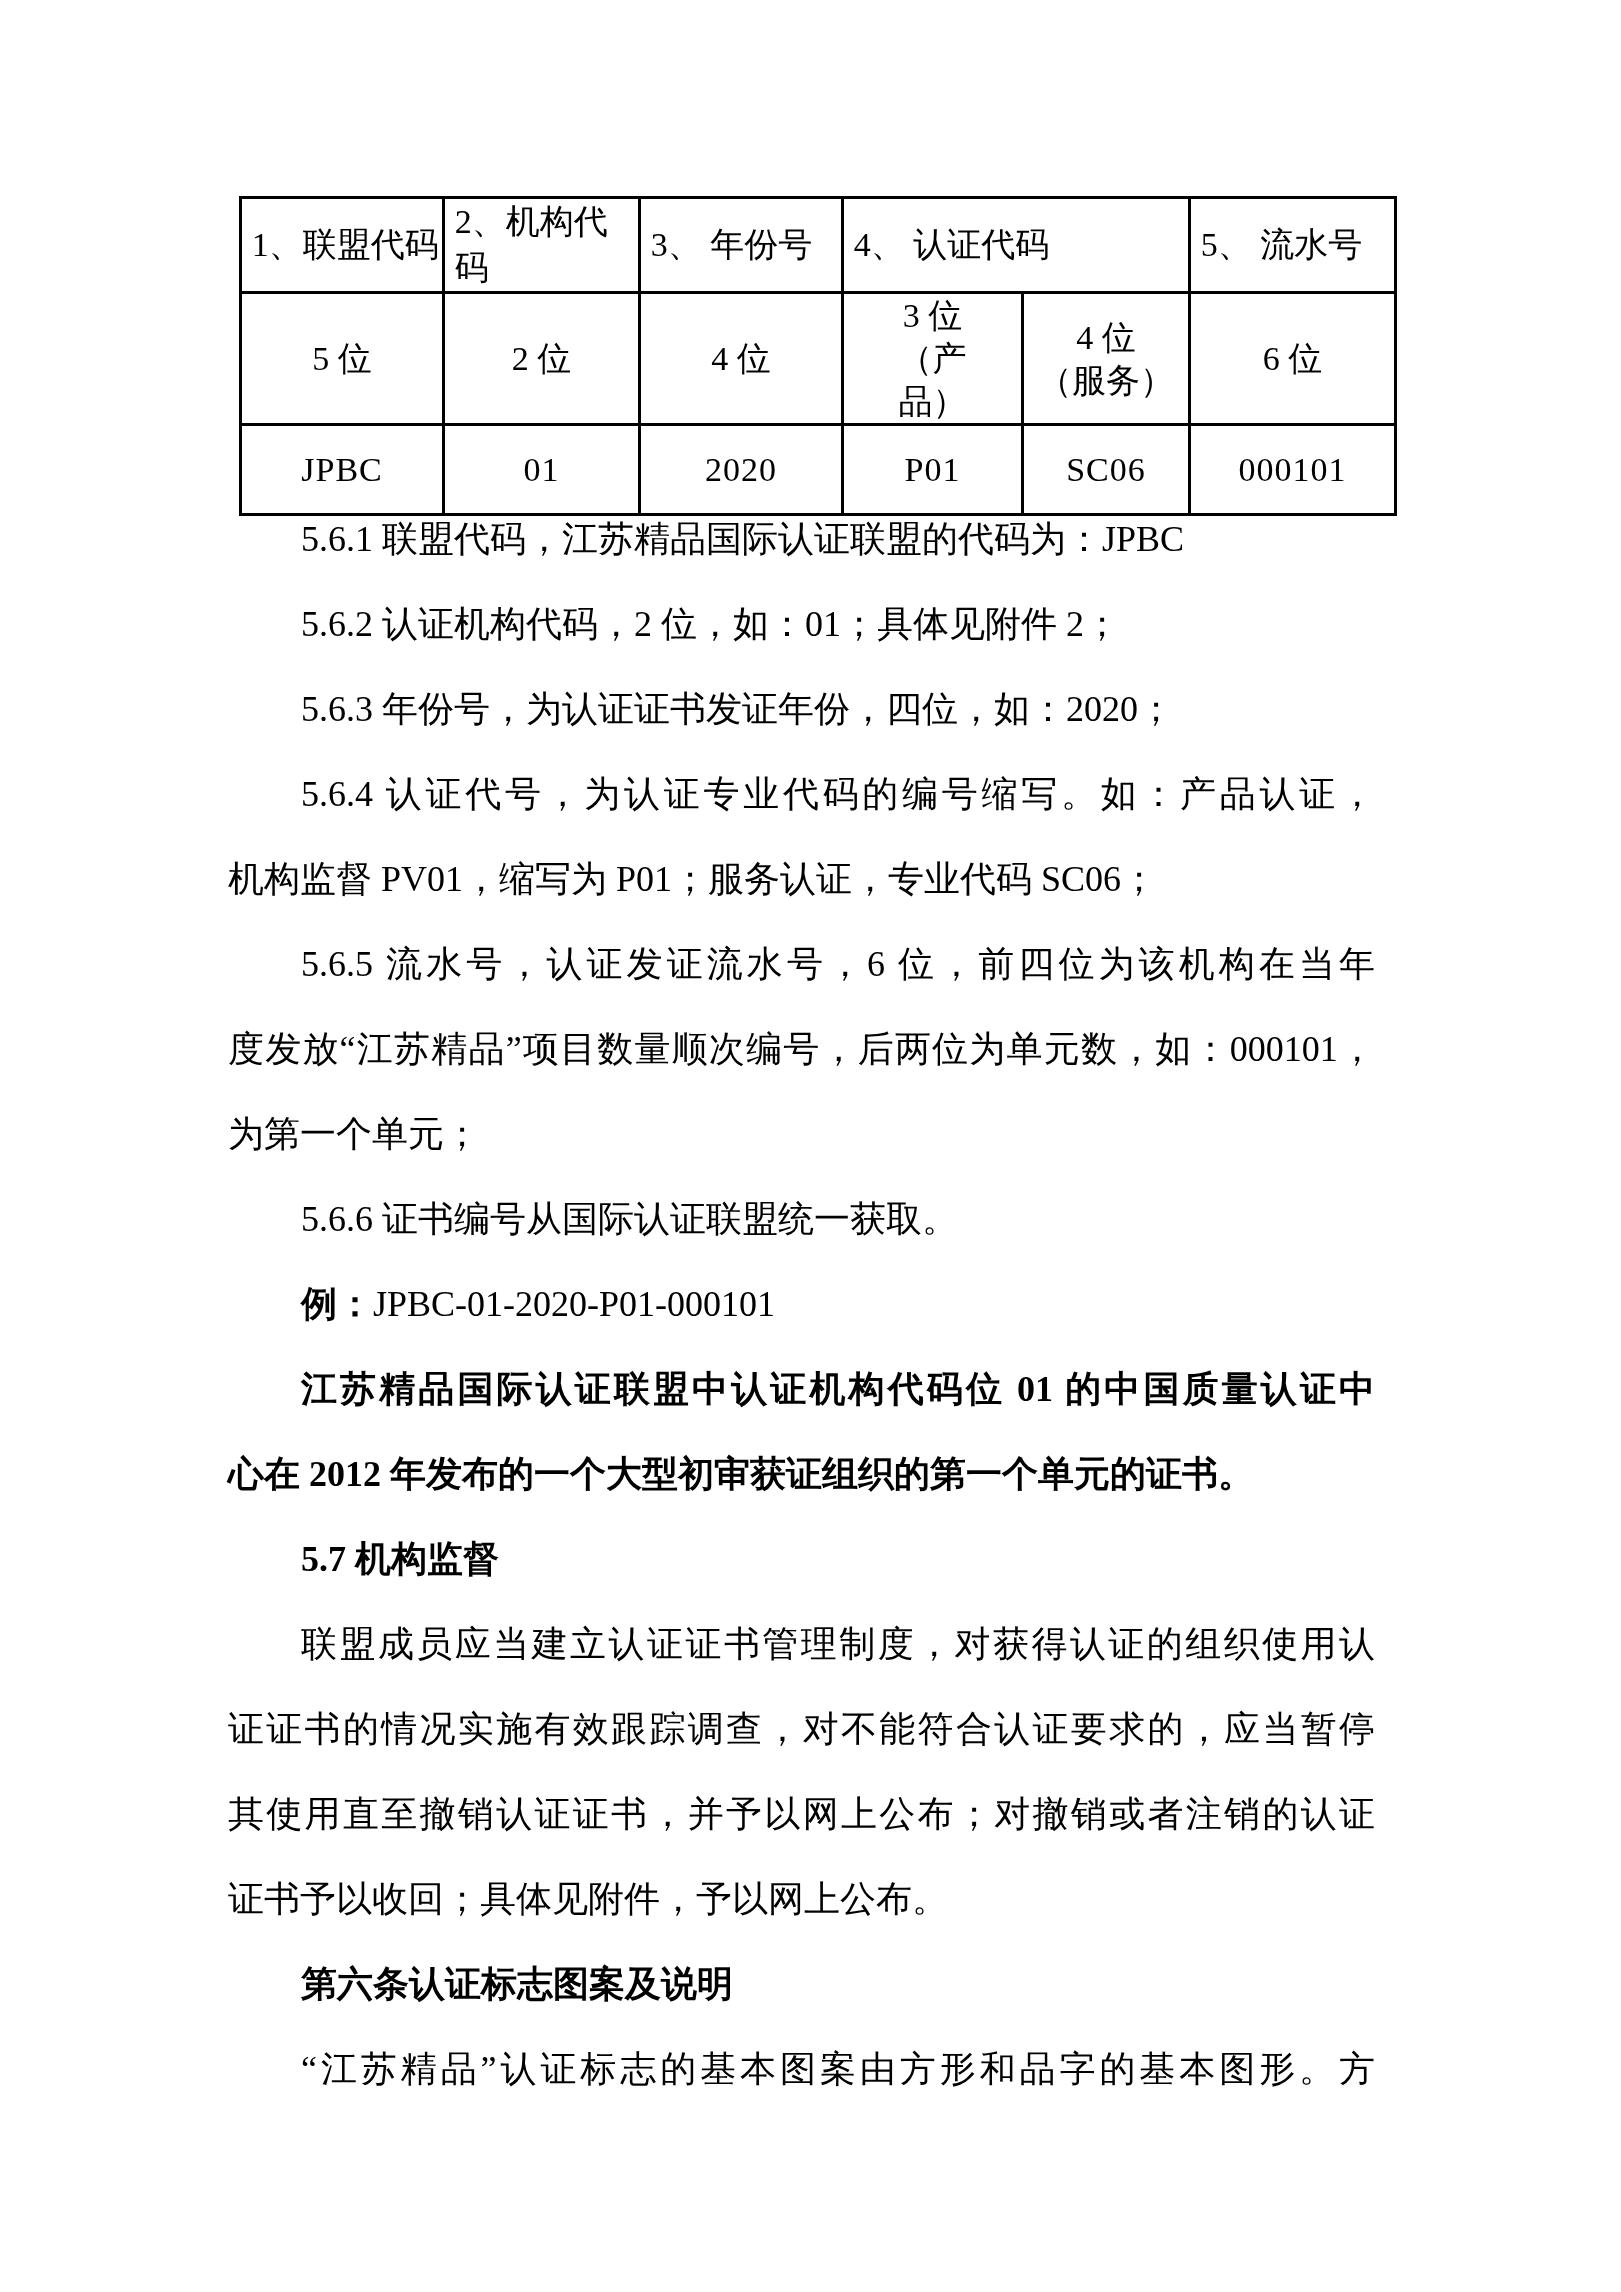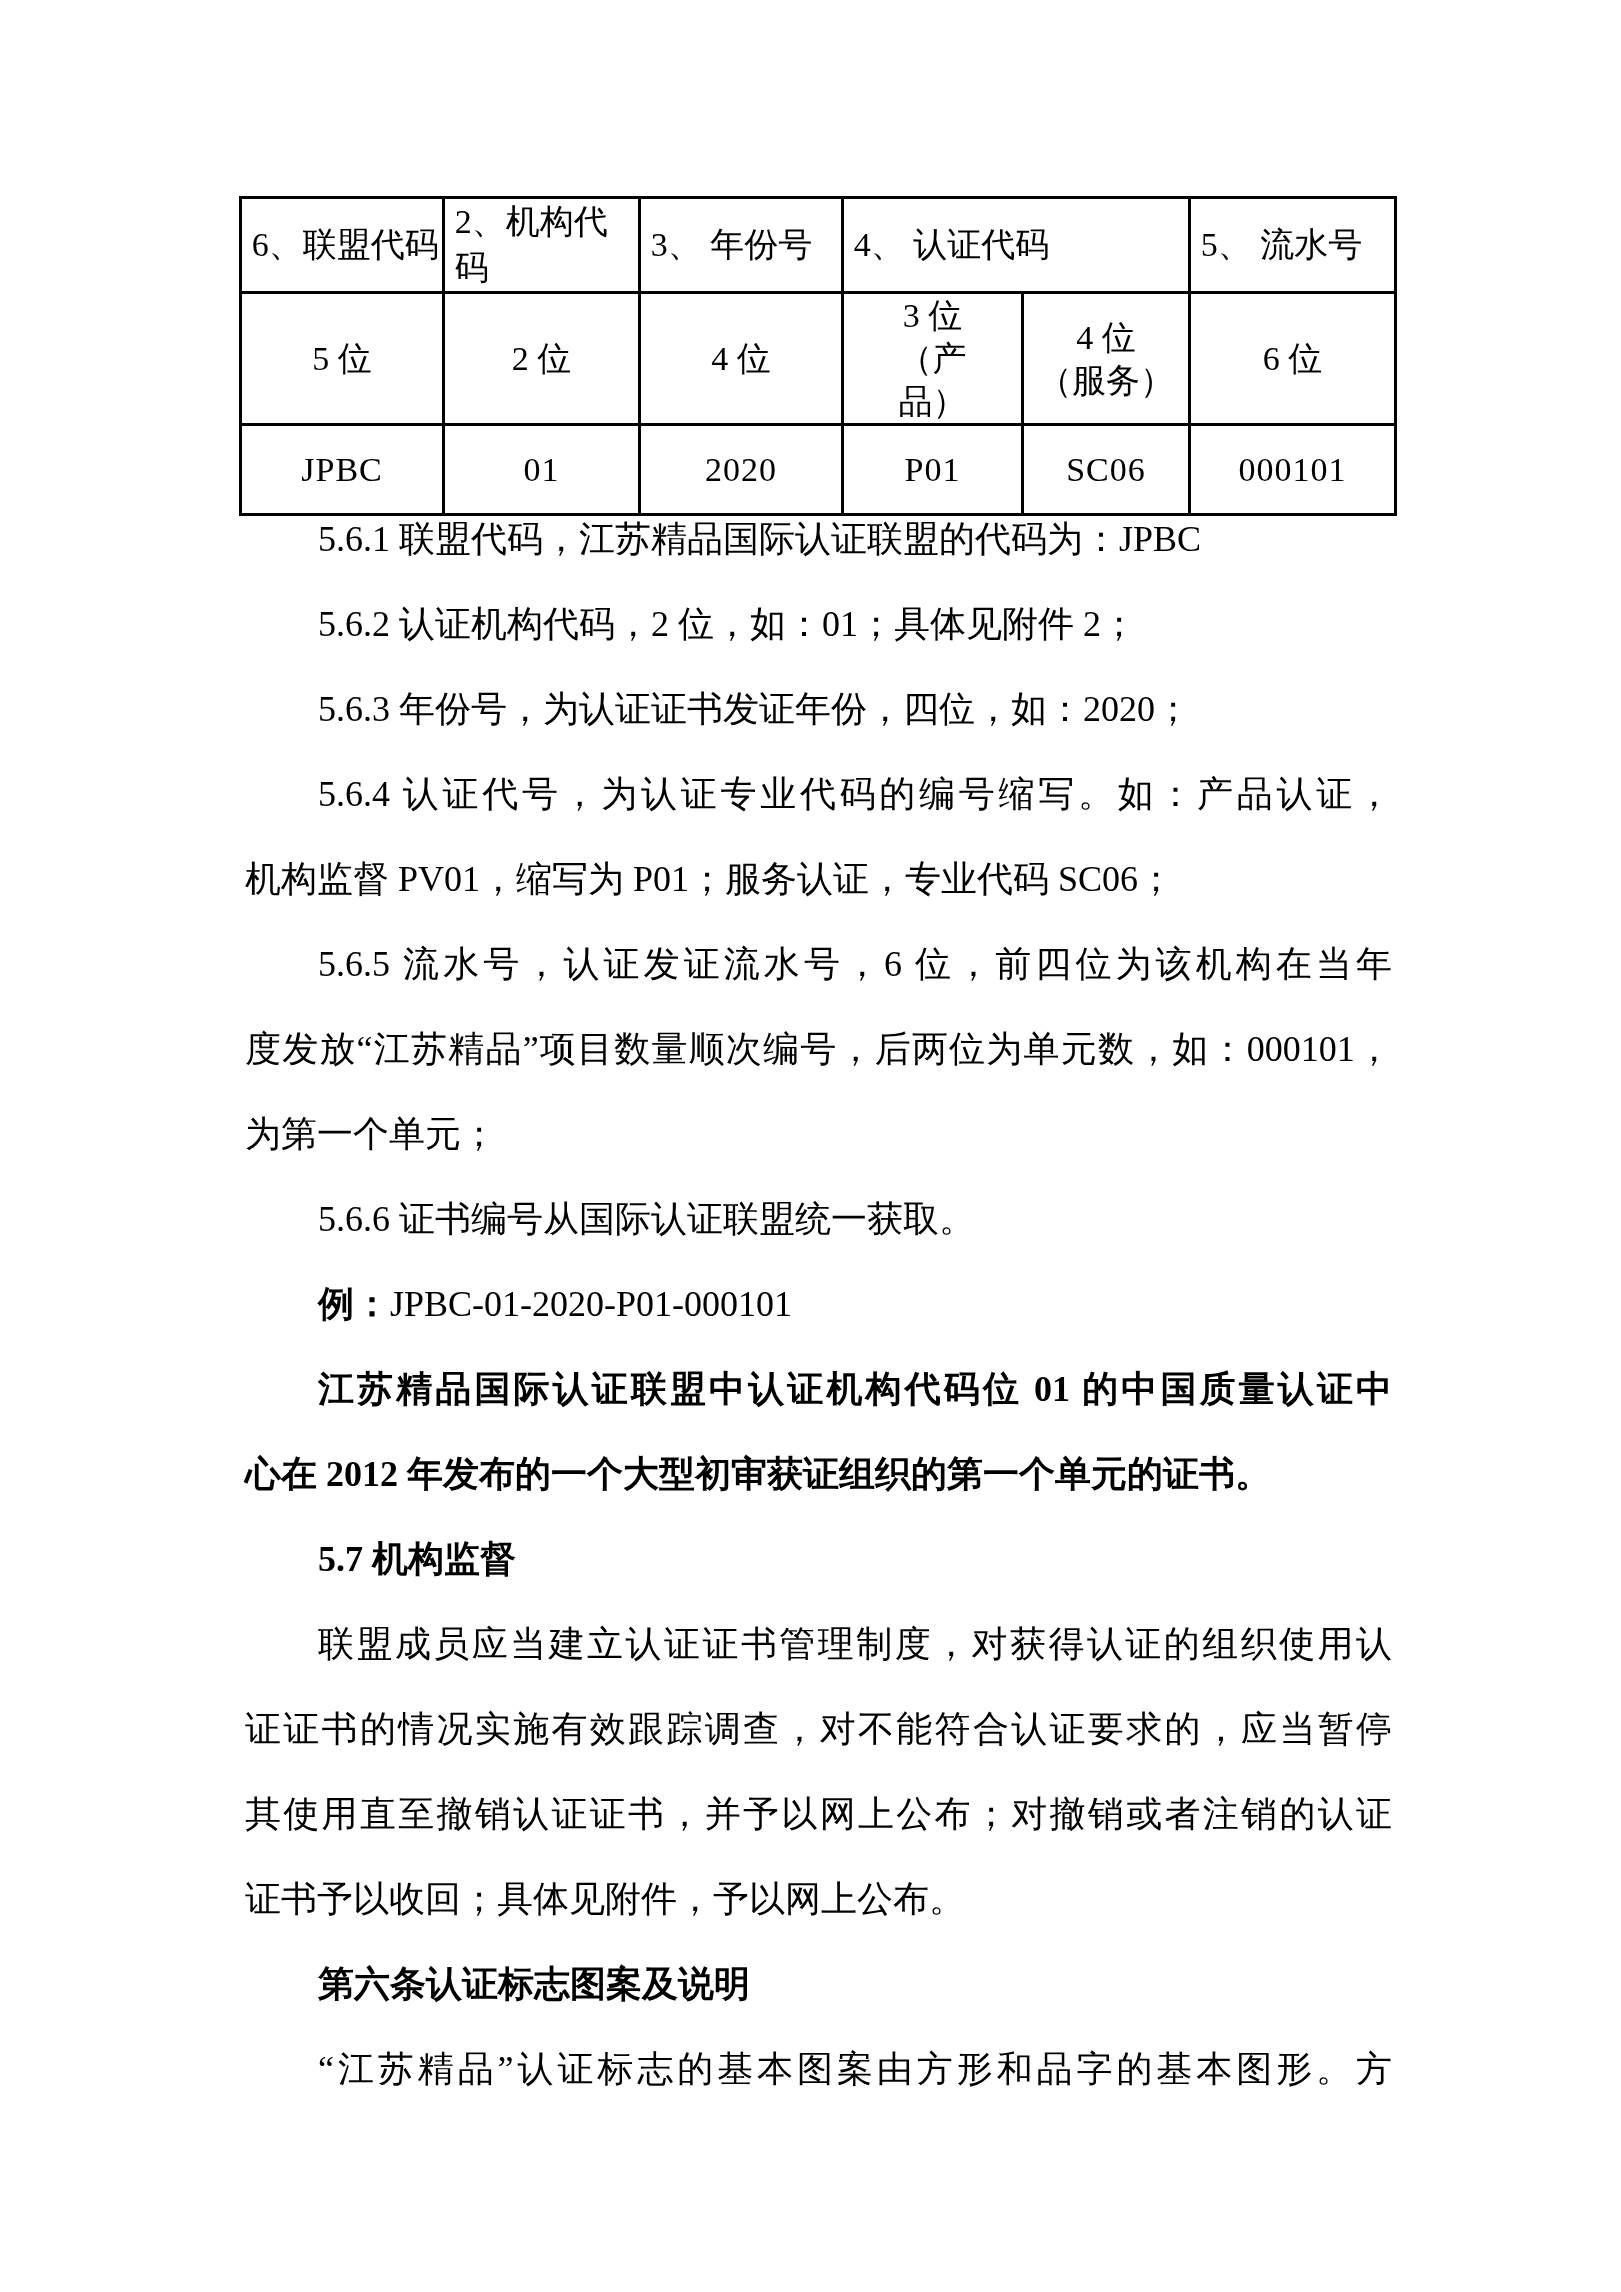--- a/index.html
+++ b/index.html
@@ -31,21 +31,21 @@
   }
   tr.hdr-row    { height:78px; }
   tr.digits-row { height:129px; }
   tr.values-row { height:90px; }
   tr.hdr-row th { text-align:left; padding-left:9.8px; }
   tr.digits-row td { white-space:pre-line; line-height:43px; }
   tr.values-row td { letter-spacing:1px; }
 
   
   .body-text {
-    position:absolute; left:245px; top:497px;
+    position:absolute; left:228px; top:497px;
     width:1147px;
     font-size:36px;
   }
   .body-text .line {
     height:85px;
     line-height:85px;
     white-space:normal;
   }
   .body-text .line.indent { padding-left:73px; }
   .body-text .line.bold   { font-weight:bold; }
@@ -61,21 +61,21 @@
     <colgroup>
       <col style="width:203px">
       <col style="width:196px">
       <col style="width:203px">
       <col style="width:180px">
       <col style="width:167px">
       <col style="width:206px">
     </colgroup>
     <tbody>
         <tr class="hdr-row">
-      <th>6、联盟代码</th>
+      <th>1、联盟代码</th>
       <th>2、机构代码</th>
       <th>3、 年份号</th>
       <th colspan="2">4、 认证代码</th>
       <th>5、 流水号</th>
     </tr>
     <tr class="digits-row">
       <td>5 位</td>
       <td>2 位</td>
       <td>4 位</td>
       <td>3 位

